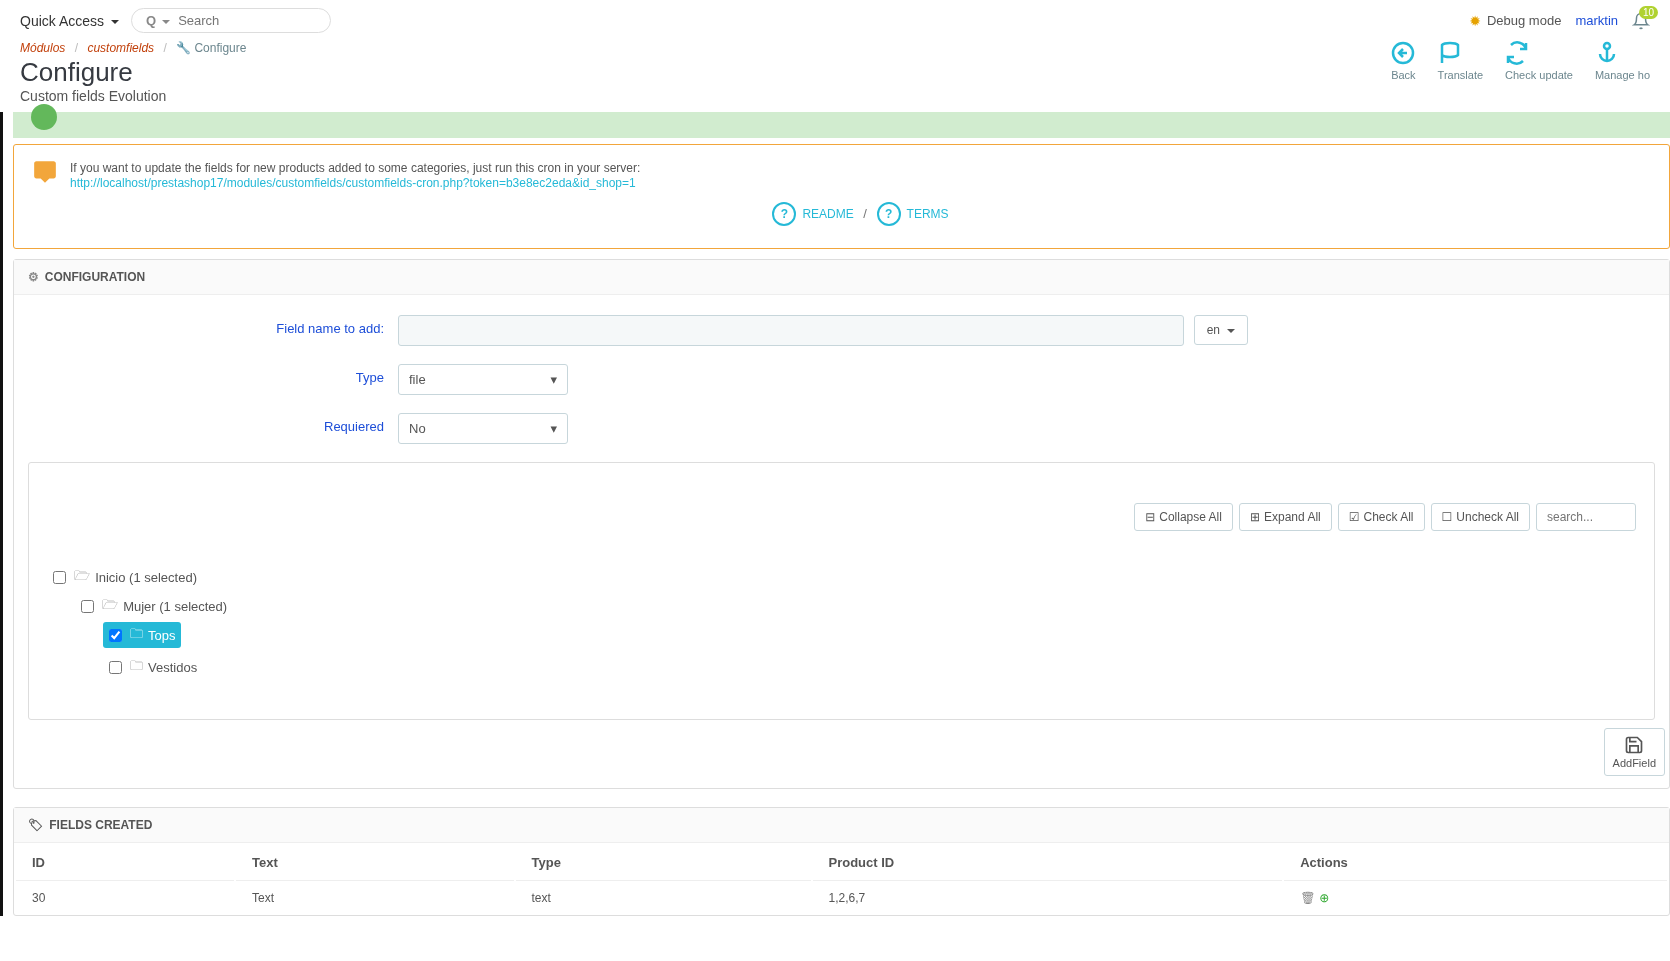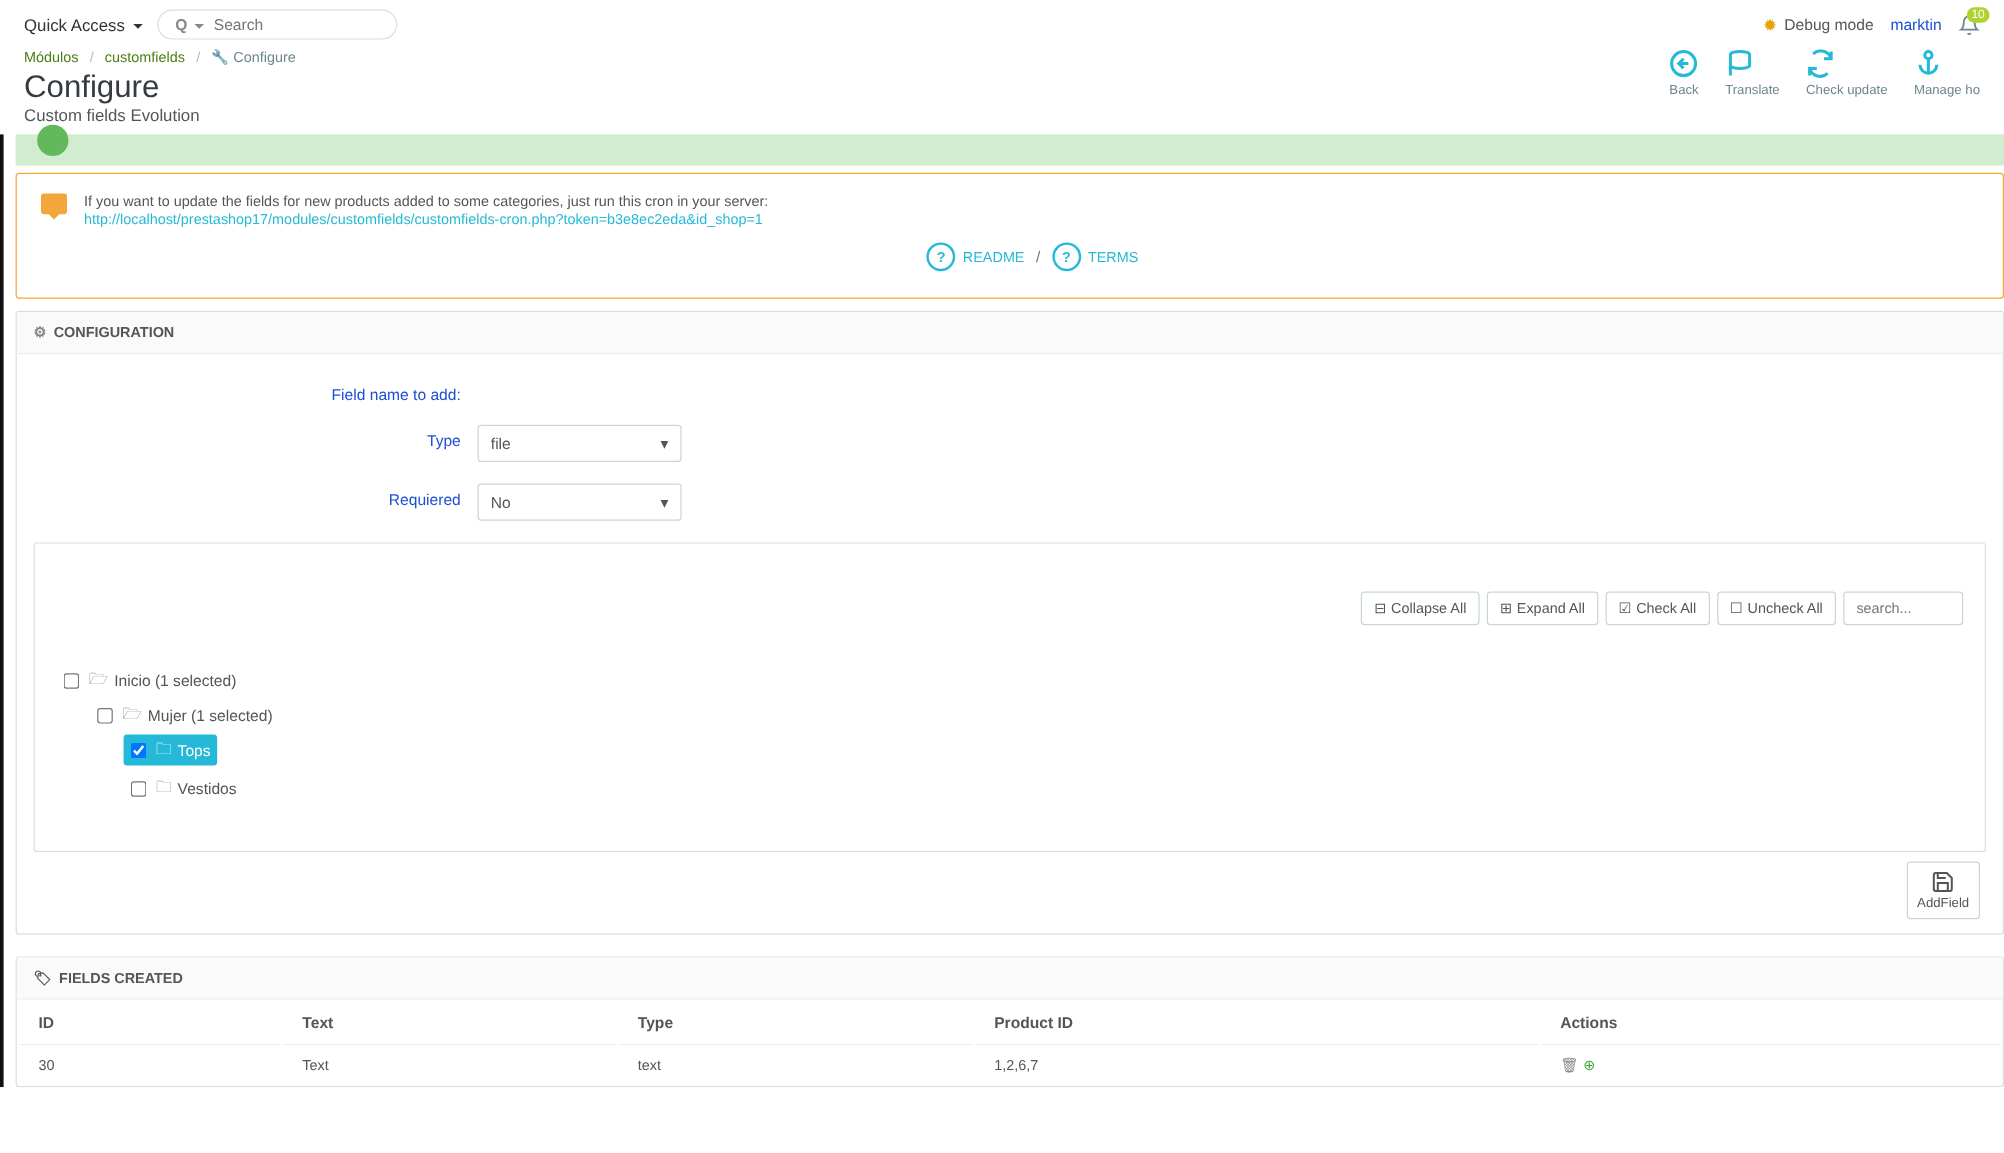--- a/index.html
+++ b/index.html
@@ -12,21 +12,21 @@
 .topbar-right { margin-left: auto; display: flex; align-items: center; gap: 14px; }
 .debug-mode { color: #555; display: flex; align-items: center; gap: 6px; }
 .bug { color: #e6a200; font-size: 14px; }
 .user { color: #1d4ed8; }
 .bell-wrap { position: relative; color: #6c868e; }
 .badge { position: absolute; top: -6px; right: -8px; background: #b0d230; color: #fff; font-size: 10px; border-radius: 8px; padding: 1px 4px; min-width: 14px; text-align: center; }
 
 .header-row { display: flex; padding: 0 20px 8px; align-items: flex-start; }
 .header-left { flex: 1; }
 .breadcrumb { font-size: 12px; color: #6c868e; margin-bottom: 2px; }
-.breadcrumb a { color: #4d7c0f; text-decoration: none; }
+.breadcrumb a { color: #c2410c; text-decoration: none; font-style: italic; }
 .breadcrumb .sep { margin: 0 6px; color: #bbb; }
 .page-title { font-size: 26px; color: #363a41; font-weight: 400; }
 .page-subtitle { font-size: 14px; color: #555; }
 .toolbar { display: flex; gap: 22px; }
 .toolbar-btn { display: flex; flex-direction: column; align-items: flex-start; gap: 4px; color: #6c868e; font-size: 11px; cursor: pointer; }
 .toolbar-btn .ic { color: #25b9d7; font-size: 22px; }
 
 .content { padding: 0 0 0 10px; border-left: 3px solid #111; }
 .green-bar { background: #d1eccf; height: 26px; margin: 0 0 6px; position: relative; }
 .green-circle { position: absolute; left: 18px; top: -8px; width: 26px; height: 26px; border-radius: 50%; background: #63b85b; }
@@ -60,21 +60,21 @@
 .tree-hint { color: #aaa; font-style: italic; font-size: 12px; margin-top: 20px; }
 .tree ul { list-style: none; }
 .tree li { padding: 3px 0; }
 .tree .node { display: inline-flex; align-items: center; gap: 5px; font-size: 13px; color: #555; border-radius: 3px; padding: 2px 6px; }
 .tree .node.sel { background: #25b9d7; color: #fff; }
 .tree .node.sel .folder { color: #fff; }
 .tree input[type=checkbox] { margin-right: 3px; }
 .folder { color: #888; }
 .indent1 { margin-left: 28px; }
 
-.save-btn { position: absolute; right: 19px; bottom: 12px; border: 1px solid #c7d6db; background: #fff; border-radius: 3px; padding: 6px 8px; display: flex; flex-direction: column; align-items: center; gap: 2px; font-size: 11px; color: #555; cursor: pointer; }
+.save-btn { position: absolute; right: 4px; bottom: 12px; border: 1px solid #c7d6db; background: #fff; border-radius: 3px; padding: 6px 8px; display: flex; flex-direction: column; align-items: center; gap: 2px; font-size: 11px; color: #555; cursor: pointer; }
 .save-btn .disk { font-size: 18px; color: #555; }
 
 .panel2 { border: 1px solid #ddd; border-radius: 3px; margin-top: 18px; }
 .table { width: 100%; }
 .table th { text-align: left; font-weight: 600; color: #555; padding: 10px 16px; font-size: 13px; border-bottom: 1px solid #eee; }
 .table td { text-align: left; color: #555; padding: 8px 16px; font-size: 12px; }
 .actions-ic { display: flex; gap: 4px; }
 .trash { color: #888; }
 .plus { color: #3a3; }
 
@@ -188,20 +188,27 @@
 
   <div class="panel">
     <div class="panel-head">
       <span class="gear">⚙</span>
       <span>CONFIGURATION</span>
     </div>
     <div class="panel-body">
 
       <div class="form-row">
         <div class="form-label">Field name to add:</div>
+        <div class="form-control">
+          <input class="text-input" type="text" style="">
+          <div class="lang-btn">
+            <span>en</span>
+            <span class="caret"></span>
+          </div>
+        </div>
       </div>
 
       <div class="form-row">
         <div class="form-label">Type</div>
         <div class="form-control">
           <div class="select">
             <span>file</span>
             <span>▾</span>
           </div>
         </div>

